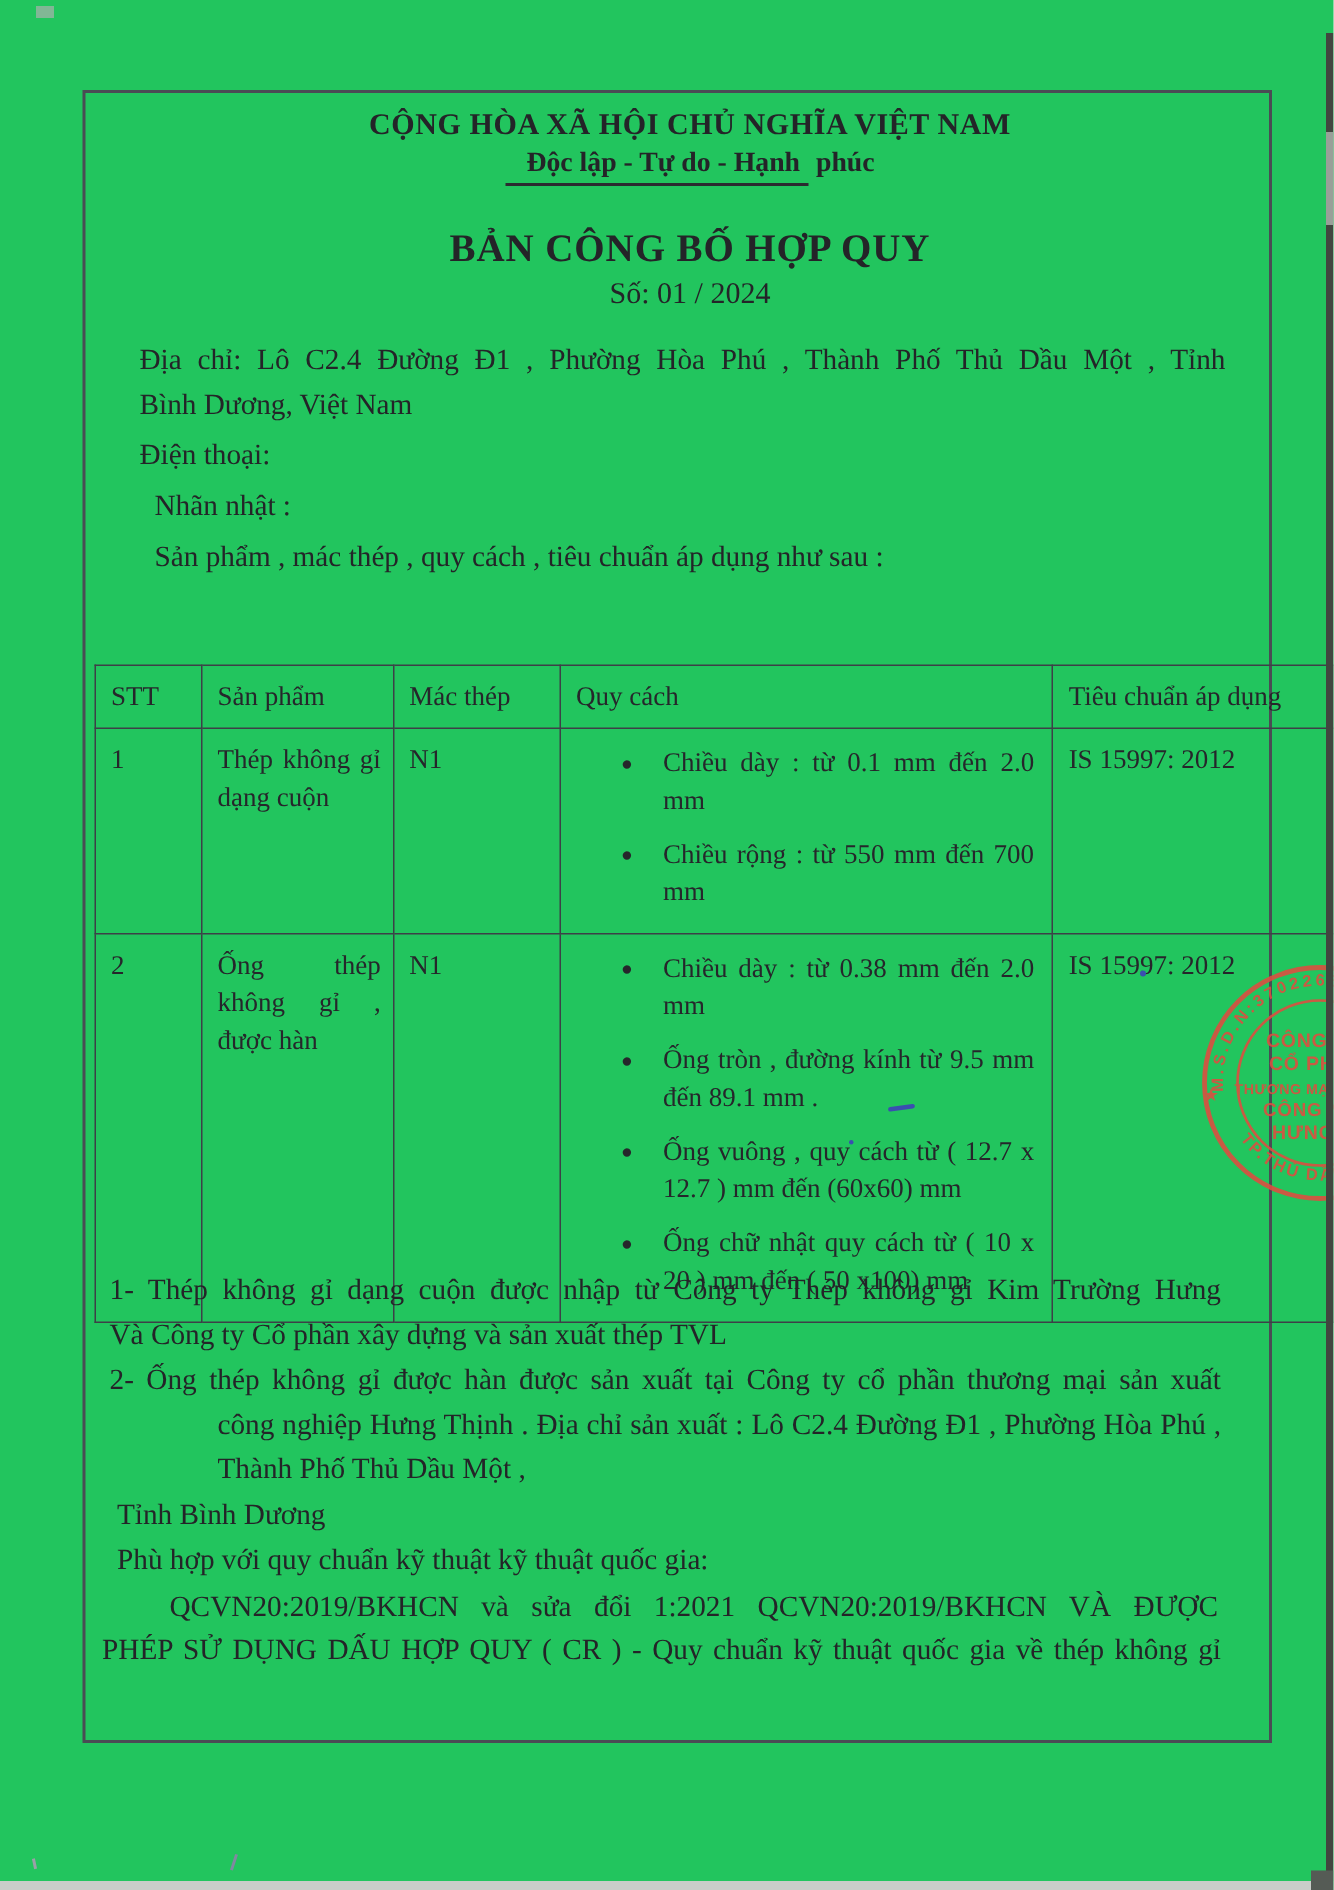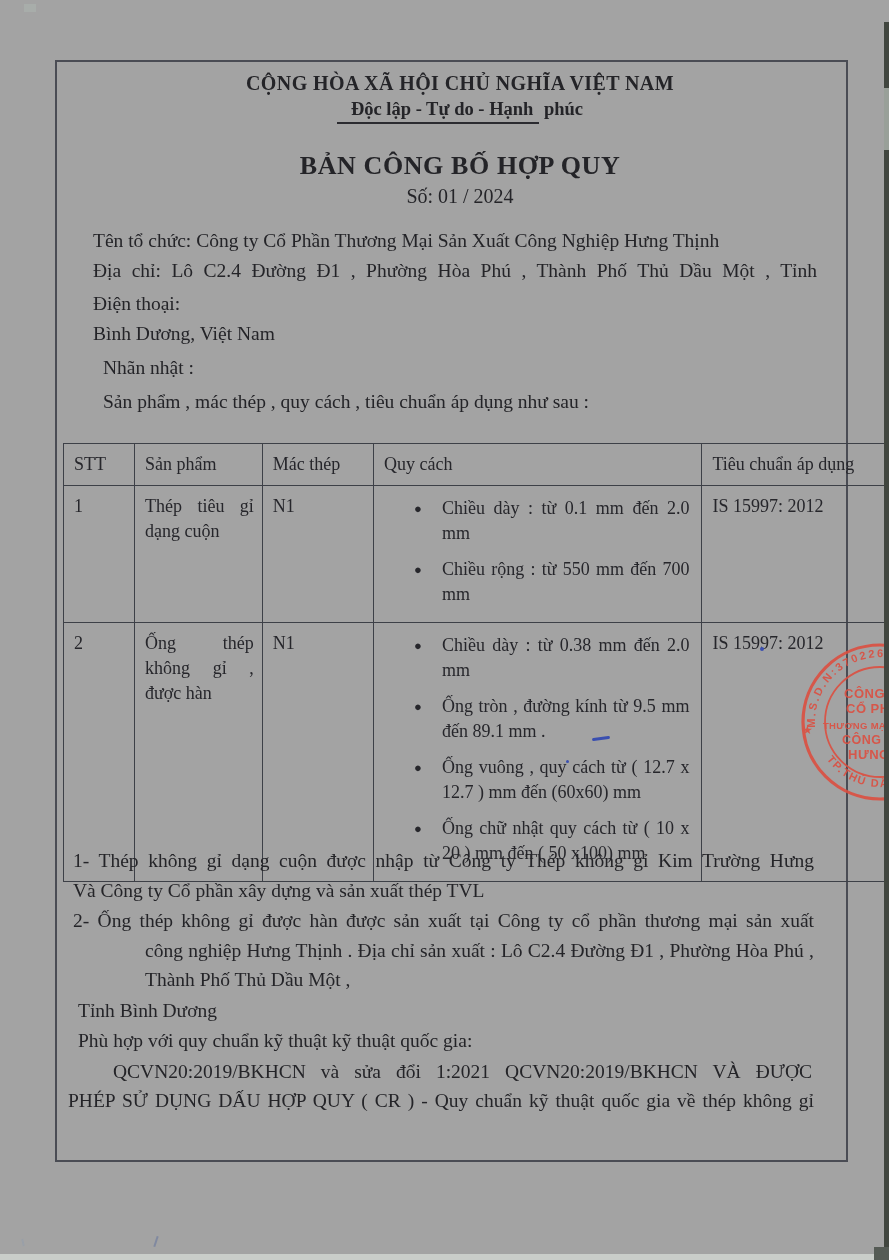--- a/index.html
+++ b/index.html
@@ -1,18 +1,18 @@
 <!DOCTYPE html>
 <html><head>
 <meta charset="utf-8">
 <style>
   html,body{margin:0;padding:0;background:#e8e8e6;}
   .page{
     position:relative;width:889px;height:1260px;margin:0 auto;
-    background:#a3a3a3;overflow:hidden;
+    background:#22c55e;overflow:hidden;
     font-family:"Liberation Serif","DejaVu Serif",serif;
     color:#242428;
   }
   .frame{position:absolute;left:55px;top:60px;width:789px;height:1098px;
     border:2px solid #4a4c54;}
   .center-block{position:absolute;left:60px;width:800px;text-align:center;}
   .nat-header{top:72px;font-size:20px;font-weight:bold;letter-spacing:.4px;}
   .motto{top:99px;font-size:18.5px;font-weight:bold;}
   .motto .u{border-bottom:2px solid #2b2b30;padding:0 6px 3px 14px;}
   .doc-title{top:151px;font-size:26px;font-weight:bold;letter-spacing:.6px;text-align:center;}
@@ -70,41 +70,40 @@
 
   <div class="center-block nat-header">CỘNG HÒA XÃ HỘI CHỦ NGHĨA VIỆT NAM</div>
 
   <div class="center-block motto"><span class="u">Độc lập - Tự do - Hạnh</span><span> phúc</span></div>
 
   <div class="center-block doc-title">BẢN CÔNG BỐ HỢP QUY</div>
 
   <div class="center-block doc-number">Số: 01 / 2024</div>
 
   <div class="info">
-    <div class="ln">Tên tổ chức: Công ty Cổ Phần Thương Mại Sản Xuất Công Nghiệp Hưng Thịnh</div>
     <div class="just">Địa chỉ: Lô C2.4 Đường Đ1 , Phường Hòa Phú , Thành Phố Thủ Dầu Một , Tỉnh</div>
+    <div class="ln">Bình Dương, Việt Nam</div>
     <div class="ln gap3">Điện thoại:</div>
-    <div class="ln">Bình Dương, Việt Nam</div>
     <div class="ln gap4 ind">Nhãn nhật :</div>
     <div class="ln gap4 ind">Sản phẩm , mác thép , quy cách , tiêu chuẩn áp dụng như sau :</div>
   </div>
 
   <table class="spec">
     <tbody>
         <tr class="hrow">
       <th class="c-stt">STT</th>
       <th class="c-sp">Sản phẩm</th>
       <th class="c-mt">Mác thép</th>
       <th class="c-qc">Quy cách</th>
       <th class="c-tc">Tiêu chuẩn áp dụng</th>
     </tr>
     <tr class="r1">
       <td class="cell-stt">1</td>
       <td class="cell-sp">
-            <div class="jt">Thép tiêu gỉ dạng cuộn</div>
+            <div class="jt">Thép không gỉ dạng cuộn</div>
           </td>
       <td class="cell-mt">N1</td>
       <td>
         <div class="qc-item">
               <span class="qc-dot">●</span>
               <span class="qc-text">Chiều dày : từ 0.1 mm đến 2.0 mm</span>
             </div>
         <div class="qc-item">
               <span class="qc-dot">●</span>
               <span class="qc-text">Chiều rộng : từ 550 mm đến 700 mm</span>

